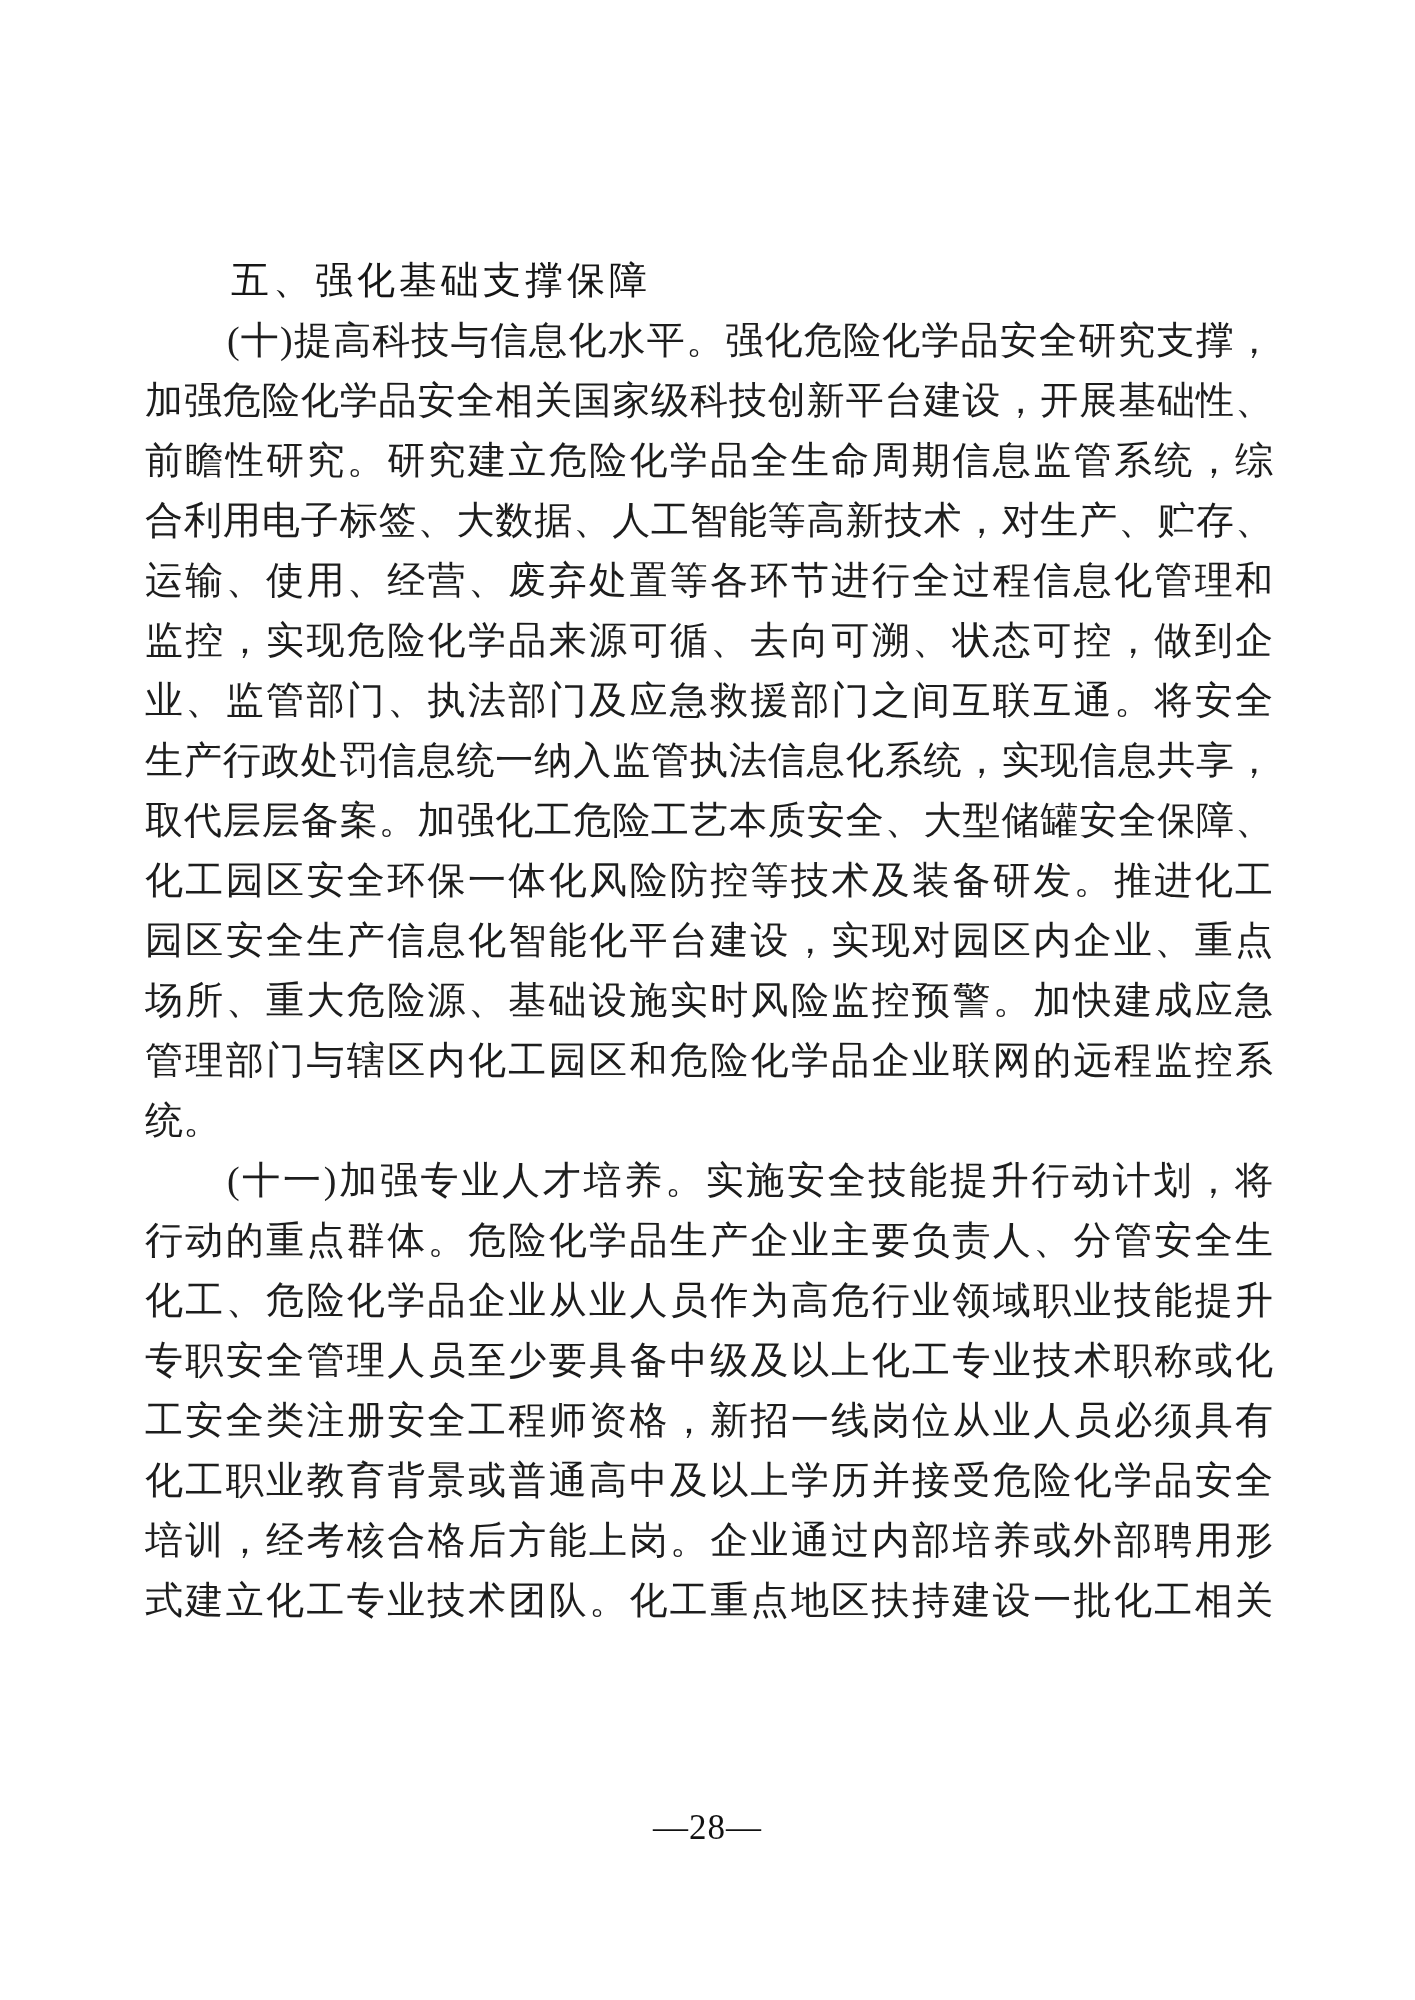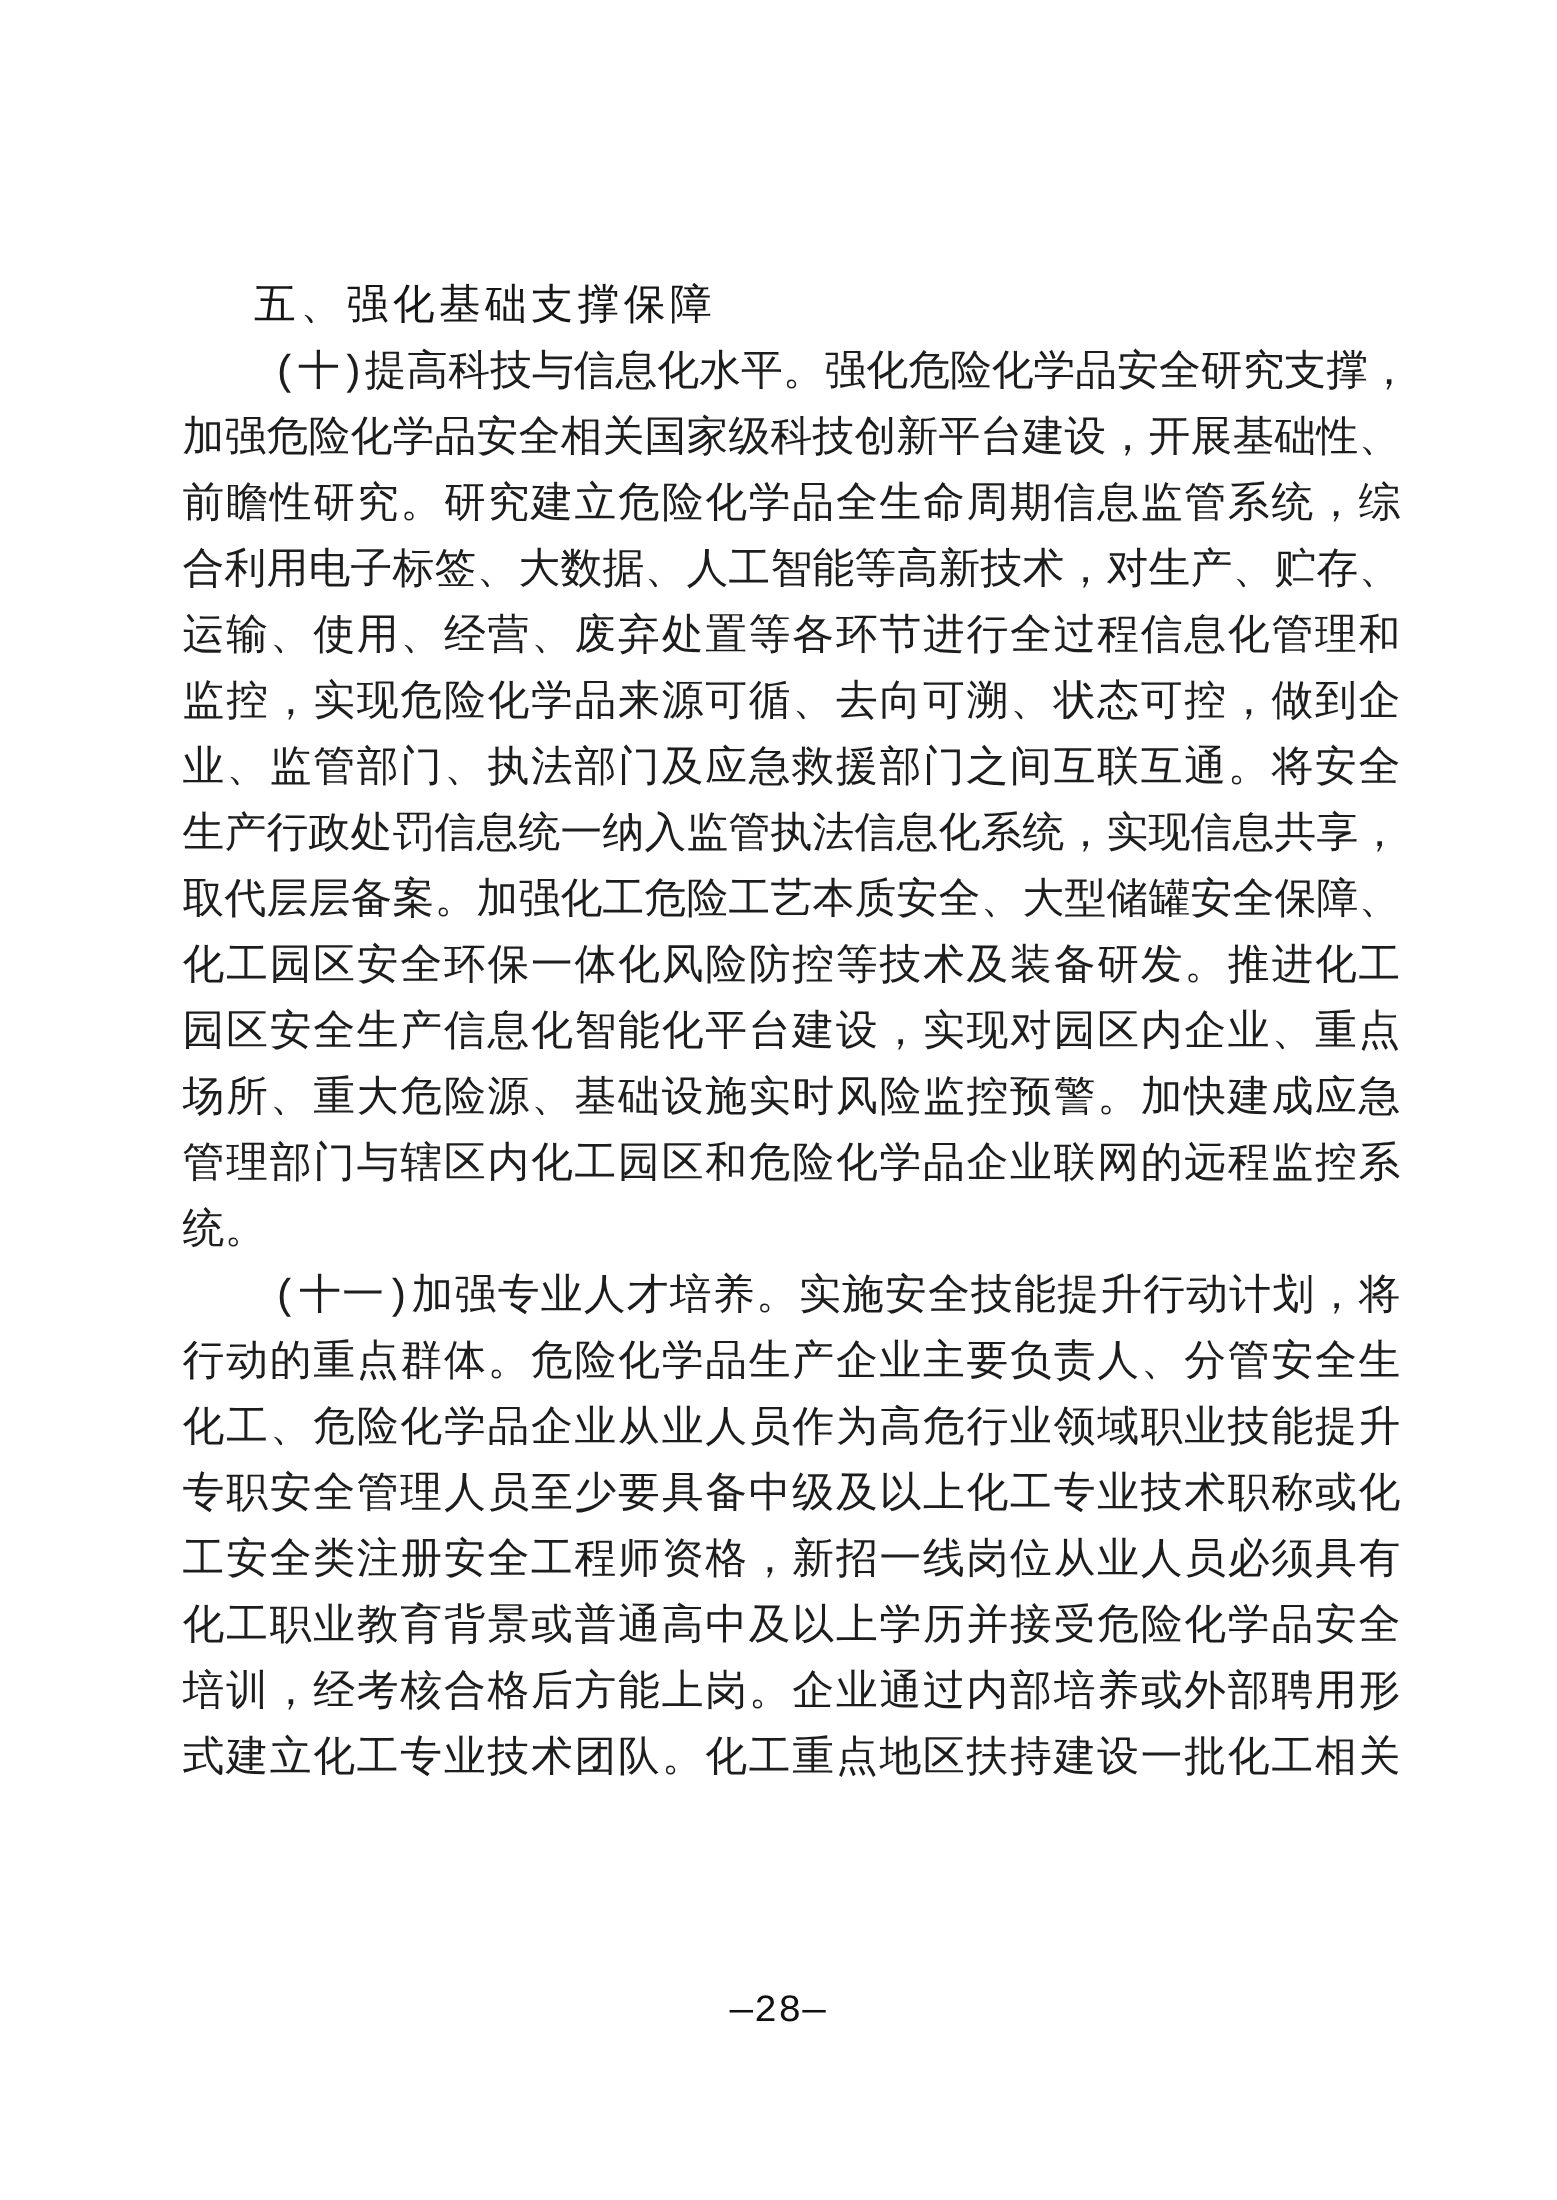--- a/index.html
+++ b/index.html
@@ -7,40 +7,39 @@
     padding: 0;
     background: #e8e8e8;
   }
   .page {
     position: relative;
     width: 1415px;
     height: 2000px;
     margin: 0 auto;
     background: #ffffff;
     color: #1d1d1d;
-    font-family: Liberation Mono, monospace;
+    font-family: Liberation Serif, serif;
     overflow: hidden;
   }
   .text-block {
     position: absolute;
     left: 145px;
     top: 250px;
     width: 1128px;
   }
   .line {
     height: 60px;
     line-height: 60px;
     font-size: 38px;
     font-weight: 400;
     color: #1d1d1d;
     text-align: justify;
     text-align-last: justify;
     overflow: hidden;
     white-space: nowrap;
-    margin-left: 21px;
   }
   .line.indent {
     text-indent: 82px;
   }
   .line.loose {
     
     text-align: left;
     text-align-last: left;
   }
   .heading-line {

